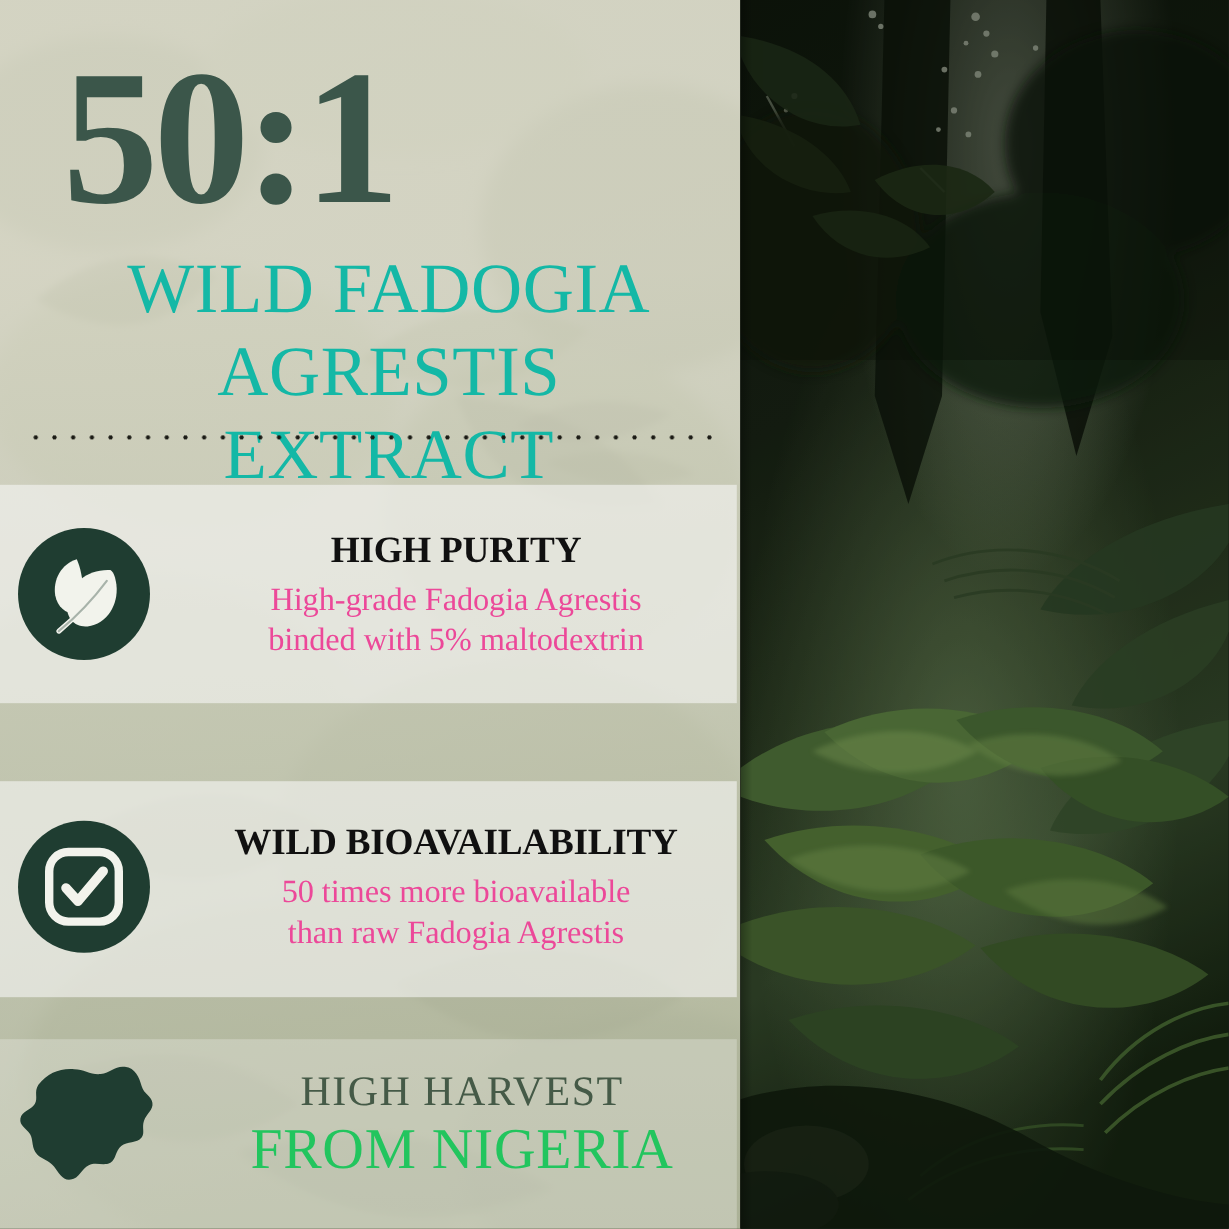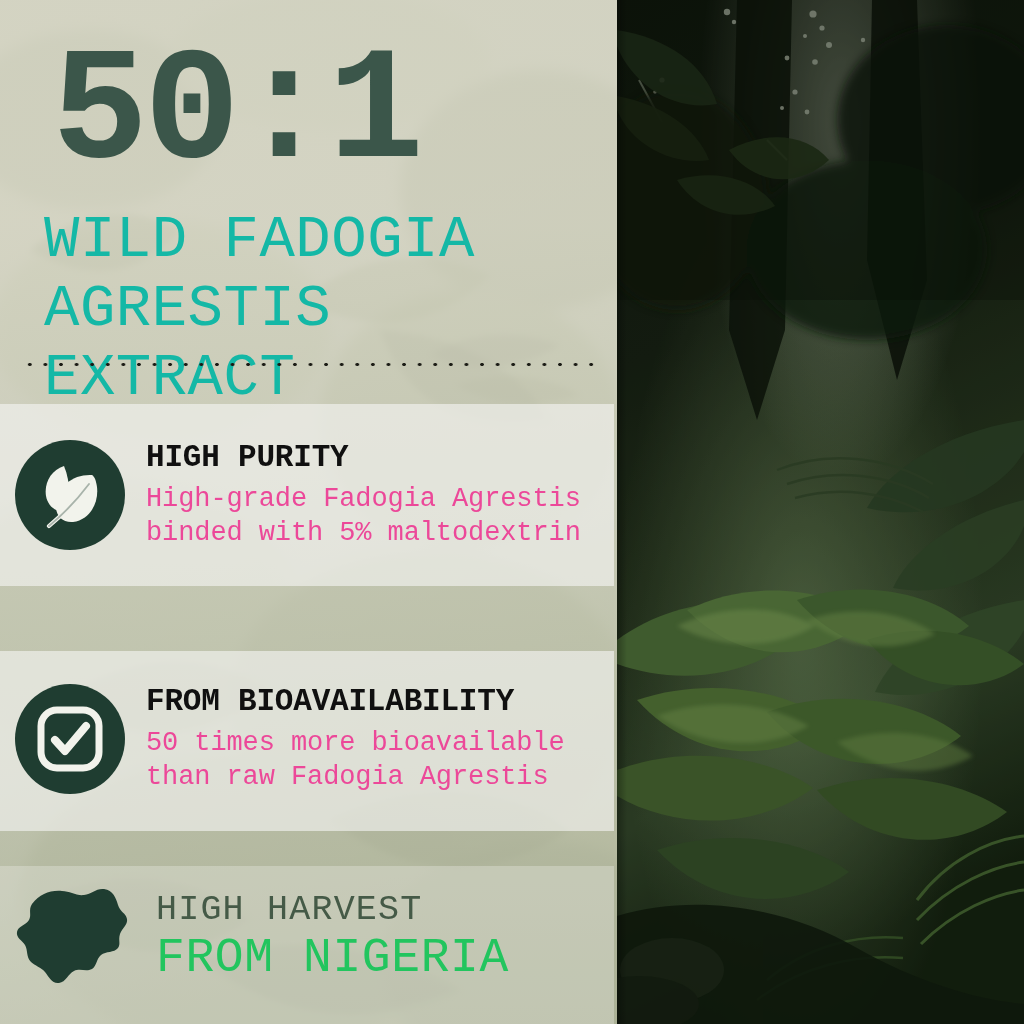--- a/index.html
+++ b/index.html
@@ -5,21 +5,22 @@
   html, body {
     margin: 0;
     padding: 0;
     background: #2b2b2b;
   }
   .stage {
     position: relative;
     width: 1024px;
     height: 1024px;
     overflow: hidden;
-    font-family: Liberation Mono, monospace;
+    font-family: Liberation Serif, serif;
+    text-align: center;
   }
 
   
   .photo-panel {
     position: absolute;
     left: 617px;
     top: 0;
     width: 407px;
     height: 1024px;
     overflow: hidden;
@@ -376,21 +377,21 @@
     <div class="feature f2">
       <div class="icon-wrap">
         <div class="icon-circle">
           <svg width="72" height="72" viewBox="0 0 72 72">
             <rect x="7" y="7" width="58" height="58" rx="16" ry="16" fill="none" stroke="#f2f3ec" stroke-width="7"></rect>
             <path d="M21 37 L31 48 L52 23" fill="none" stroke="#f2f3ec" stroke-width="8" stroke-linecap="round" stroke-linejoin="round"></path>
           </svg>
         </div>
       </div>
       <div class="feature-text">
-        <div class="feat-title">FROM BIOAVAILABILITY</div>
+        <div class="feat-title">WILD BIOAVAILABILITY</div>
         <div class="feat-body">50 times more bioavailable
 than raw Fadogia Agrestis</div>
       </div>
     </div>
 
     <div class="feature f3">
       <div class="nigeria-wrap">
         <svg width="122" height="110" viewBox="0 0 122 110">
           <path d="M18 22
                    C26 12 36 8 48 9

